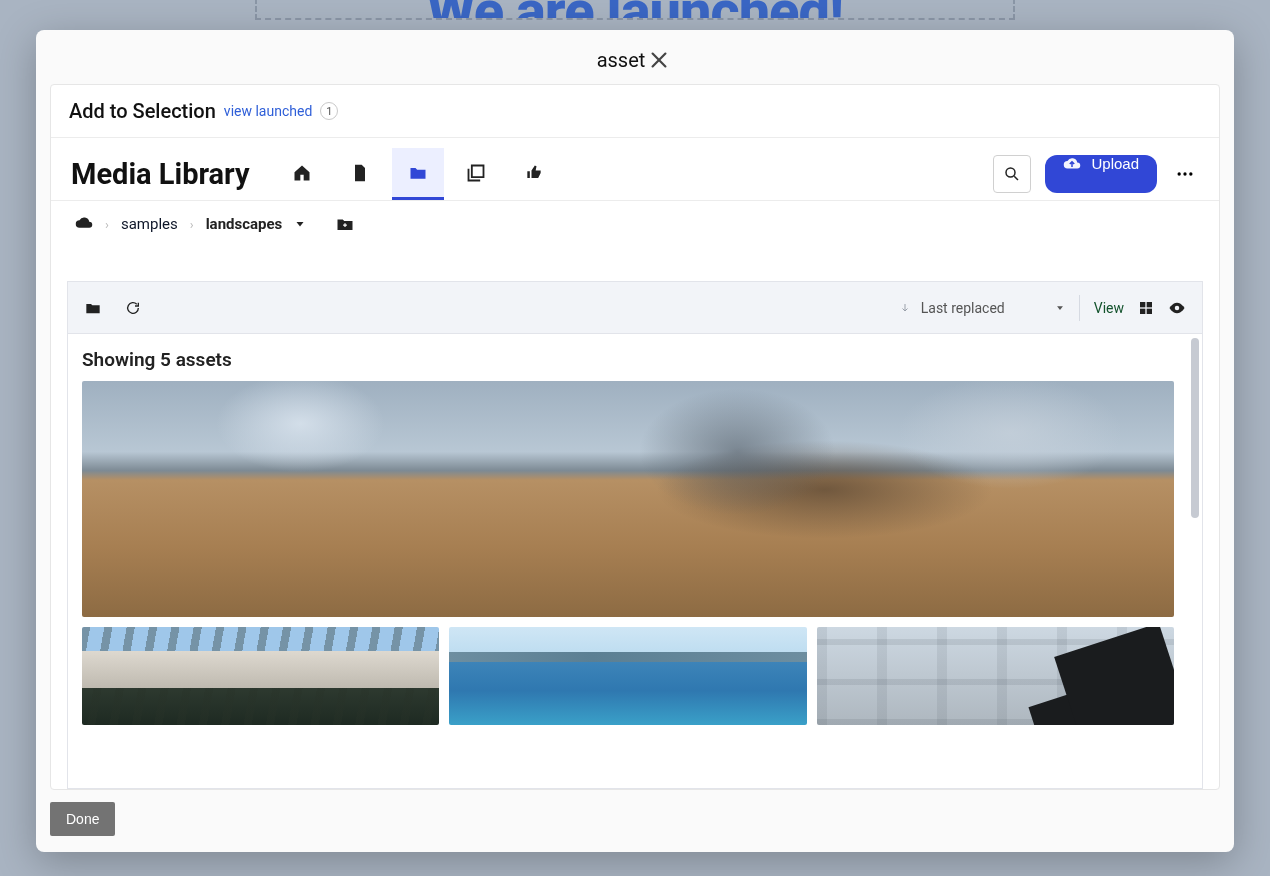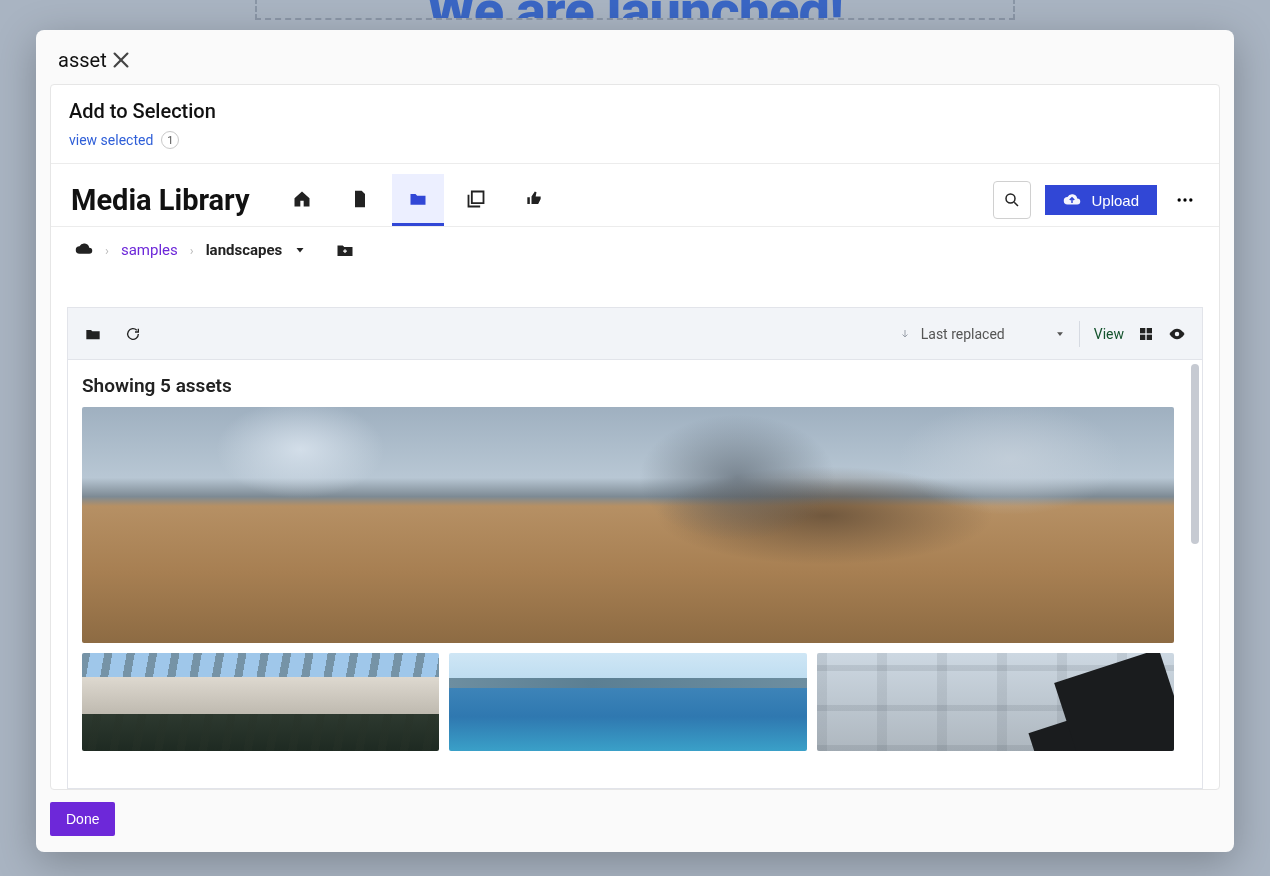--- a/index.html
+++ b/index.html
@@ -33,21 +33,21 @@
     top: 30px; left: 36px; right: 36px; bottom: 24px;
     background: #fafafa;
     border-radius: 8px;
     box-shadow: 0 10px 40px rgba(0,0,0,0.25);
     display: flex;
     flex-direction: column;
   }
   .modal-titlebar {
     display: flex;
     align-items: center;
-    justify-content: flex-start;
+    justify-content: center;
     padding: 16px 22px 10px 22px;
   }
   .modal-titlebar .title {
     font-size: 20px;
     color: #111;
     font-weight: 400;
   }
   .close-x {
     width: 28px; height: 28px;
     display: flex; align-items: center; justify-content: center;
@@ -65,21 +65,21 @@
     flex-direction: column;
     overflow: hidden;
   }
   .panel-header {
     padding: 14px 18px 14px 18px;
     border-bottom: 1px solid #ececec;
     display: flex;
     align-items: flex-start;
     justify-content: space-between;
   }
-  .panel-header-left { display: flex; flex-direction: column; gap: 8px; }
+  .panel-header-left { display: flex; flex-direction: row; gap: 8px; }
   .panel-title {
     font-size: 20px;
     color: #111;
     font-weight: 500;
   }
   .view-selected-row {
     display: flex; align-items: center; gap: 8px;
     font-size: 14px;
   }
   .view-selected-link { color: #2f5fd8; cursor: pointer; }
@@ -138,48 +138,48 @@
   .icon-btn {
     width: 38px; height: 38px;
     border: 1px solid #d0d0d0;
     border-radius: 4px;
     background: #fff;
     display: flex; align-items: center; justify-content: center;
     cursor: pointer;
     color: #222;
   }
   .upload-btn {
-    height: 30px;
+    height: 38px;
     background: #3147d6;
     color: #fff;
     border: none;
-    border-radius: 0;
+    border-radius: 12px;
     padding: 0 18px;
-    display: flex; align-items: center; gap: 10px;
+    display: flex; gap: 10px;
     font-size: 15px; font-weight: 500;
     cursor: pointer;
   }
   .more-dots {
     width: 28px; height: 38px;
     display: flex; align-items: center; justify-content: center;
     cursor: pointer;
     color: #222;
   }
   .breadcrumb {
     display: flex; align-items: center; gap: 12px;
     padding: 14px 24px 14px 24px;
     font-size: 15px;
     color: #222;
   }
   .breadcrumb .chev {
     color: #bbb;
     font-size: 13px;
   }
   .breadcrumb .crumb-link {
-    color: #6d28d9;
+    color: #0f172a;
     cursor: pointer;
   }
   .breadcrumb .crumb-current {
     font-weight: 700;
   }
   .breadcrumb .dd {
     cursor: pointer;
     display: inline-flex;
   }
   .breadcrumb .new-folder {
@@ -329,21 +329,21 @@
     content:"";
     position:absolute; right:-6px; top:10px; width:110px; height:120px;
     background: #1a1c1e;
     transform: rotate(-18deg);
     box-shadow: -40px 40px 0 0 #1a1c1e;
   }
   .modal-footer {
     padding: 12px 14px 16px 14px;
   }
   .done-btn {
-    background: #6d28d9;
+    background: #737373;
     color: #fff;
     border: none;
     border-radius: 2px;
     height: 34px;
     padding: 0 16px;
     font-size: 14px; font-weight: 500;
     cursor: pointer;
   }
   svg { display: block; }
 </style>
@@ -362,21 +362,21 @@
         </svg>
     </div>
   </div>
 
   <div class="panel">
 
     <div class="panel-header">
       <div class="panel-header-left">
         <div class="panel-title">Add to Selection</div>
         <div class="view-selected-row">
-          <span class="view-selected-link">view selected</span>
+          <span class="view-selected-link">view launched</span>
           <span class="count-chip">1</span>
         </div>
       </div>
     </div>
 
     <div class="ml-bar">
       <div class="ml-left">
         <div class="ml-title">Media Library</div>
         <div class="ml-tab">
           <svg viewBox="0 0 24 24">

